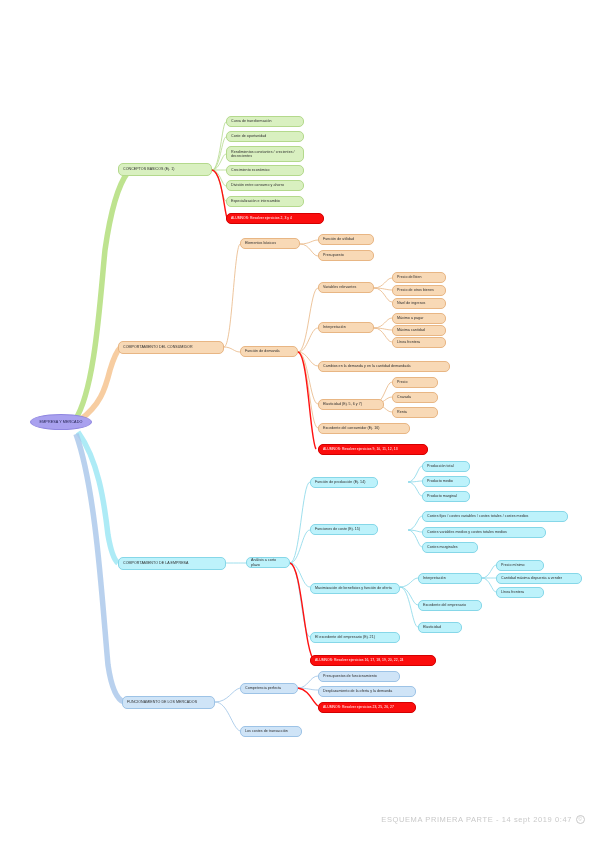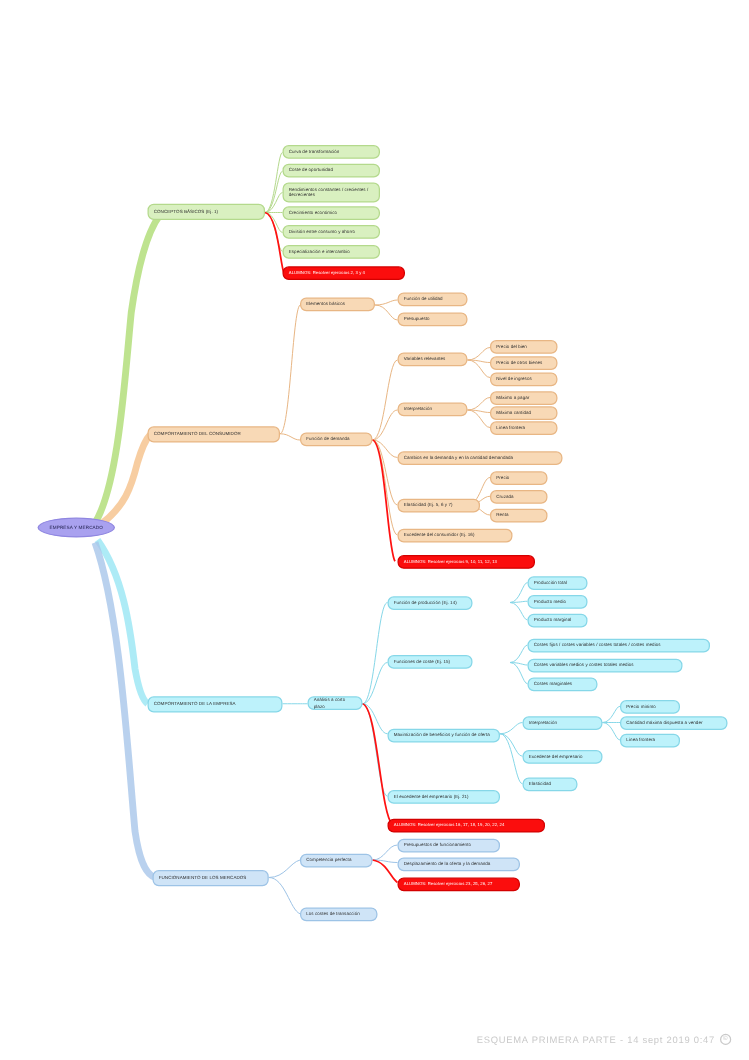--- a/index.html
+++ b/index.html
@@ -37,21 +37,21 @@
     letter-spacing:.1px;
   }
   .green{background:#d9f0c0;border-color:#b4d98c;}
   .orange{background:#f8d9b6;border-color:#e8b684;}
   .cyan{background:#bdf2fb;border-color:#86d7e8;}
   .blue{background:#cfe4f7;border-color:#9dc3e6;}
   .red{background:#fb0d0d;border-color:#d40000;color:#ffffff;font-size:3.4px;}
 
   .footer{
     position:absolute;
-    right:14px;bottom:12px;
+    right:14px;bottom:24px;
     font-size:7.5px;
     color:#c9c9c9;
     letter-spacing:.6px;
     font-family:"Liberation Sans","DejaVu Sans",sans-serif;
     display:flex;align-items:center;gap:4px;
   }
   .footer .cc{
     display:inline-block;width:7px;height:7px;border-radius:50%;
     border:1px solid #c9c9c9;font-size:5px;line-height:6px;text-align:center;
   }

